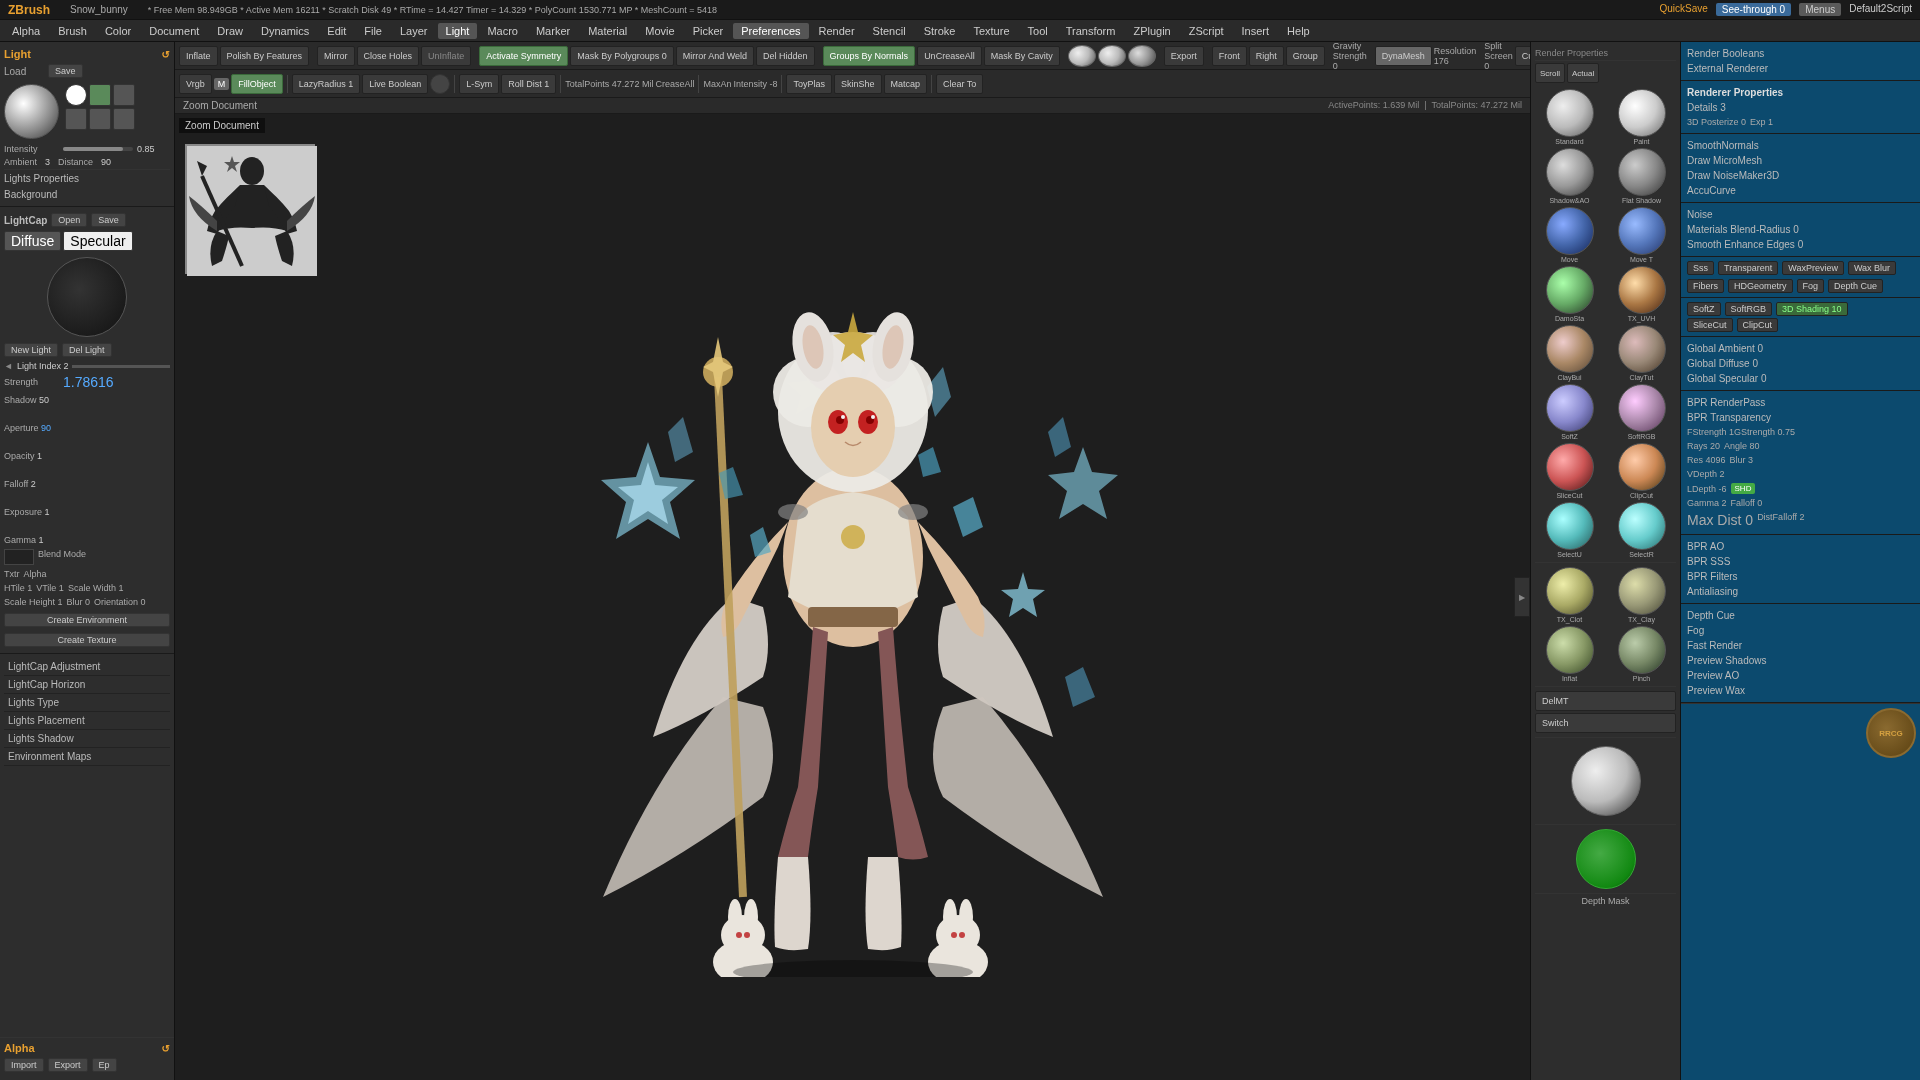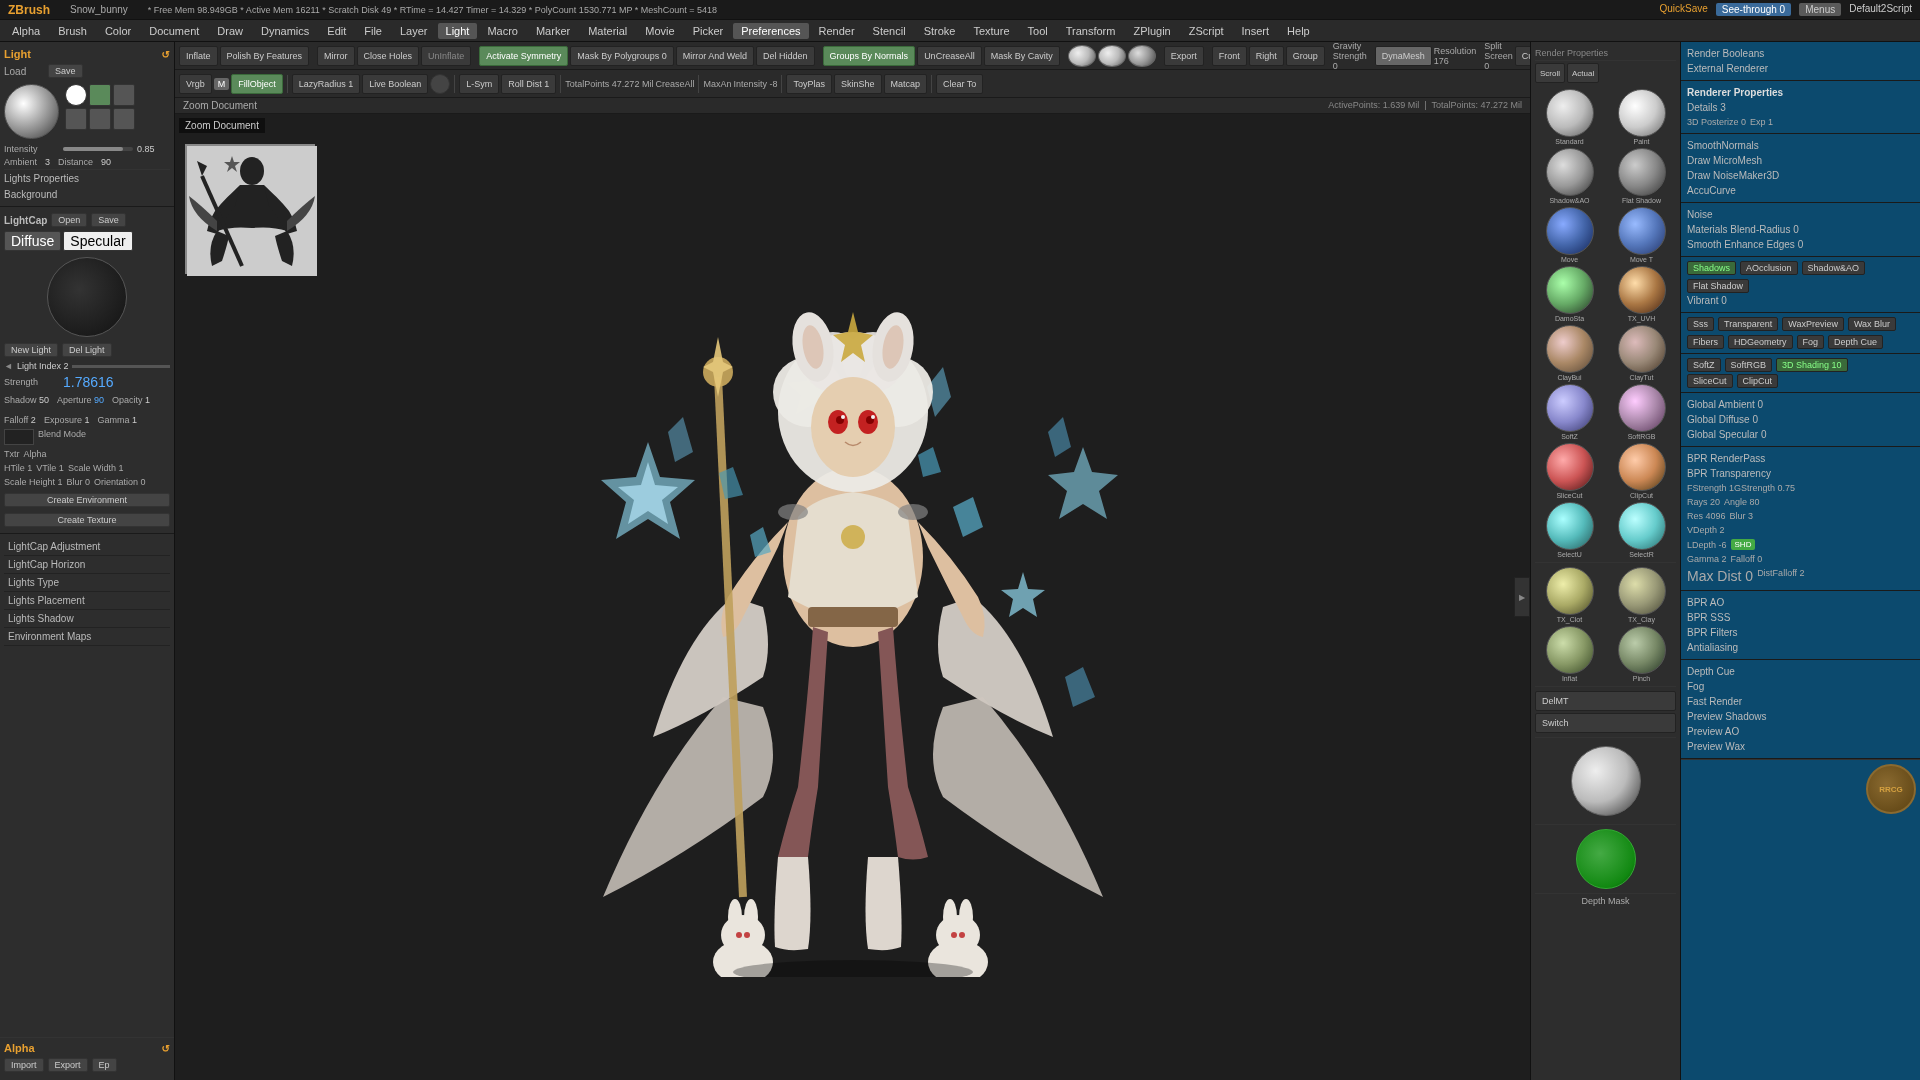--- a/index.html
+++ b/index.html
@@ -199,21 +199,21 @@
       <div style="display:flex;align-items:center;gap:4px;padding:2px 0;">
         <span style="font-size:9px;color:#888;">◄</span>
         <span style="font-size:9px;color:#ccc;">Light Index 2</span>
         <div style="flex:1;height:3px;background:#555;"></div>
       </div>
 
       <div class="slider-container">
         <span class="slider-label">Strength</span>
         <span style="color:#5af;font-size:14px;">1.78616</span>
       </div>
-      <div style="display:flex;gap:8px;flex-wrap:wrap;padding:2px 0;">
+      <div style="display:flex;gap:16px;flex-wrap:wrap;padding:2px 0;flex-direction:column;">
         <div><span style="color:#aaa;font-size:9px;">Shadow </span><span style="color:#ccc;font-size:9px;">50</span></div>
         <div><span style="color:#aaa;font-size:9px;">Aperture </span><span style="color:#5af;font-size:9px;">90</span></div>
         <div><span style="color:#aaa;font-size:9px;">Opacity </span><span style="color:#ccc;font-size:9px;">1</span></div>
         <div><span style="color:#aaa;font-size:9px;">Falloff </span><span style="color:#ccc;font-size:9px;">2</span></div>
         <div><span style="color:#aaa;font-size:9px;">Exposure </span><span style="color:#ccc;font-size:9px;">1</span></div>
         <div><span style="color:#aaa;font-size:9px;">Gamma </span><span style="color:#ccc;font-size:9px;">1</span></div>
       </div>
       <div style="display:flex;gap:4px;padding:2px 0;">
         <div style="width:30px;height:16px;background:#222;border:1px solid #444;"></div>
         <span style="color:#aaa;font-size:9px;">Blend Mode</span>
@@ -630,31 +630,20 @@
         <span>Noise</span>
       </div>
       <div class="frp-item">
         <span>Materials Blend-Radius 0</span>
       </div>
       <div class="frp-item">
         <span>Smooth Enhance Edges 0</span>
       </div>
     </div>
 
-    <div class="frp-section">
-      <div style="display:flex;gap:4px;flex-wrap:wrap;">
-        <button class="frp-btn active-btn">Shadows</button>
-        <button class="frp-btn">AOcclusion</button>
-        <button class="frp-btn">Shadow&amp;AO</button>
-        <button class="frp-btn">Flat Shadow</button>
-      </div>
-      <div class="frp-item">
-        <span>Vibrant 0</span>
-      </div>
-    </div>
 
     <div class="frp-section">
       <div style="display:flex;gap:4px;flex-wrap:wrap;">
         <button class="frp-btn">Sss</button>
         <button class="frp-btn">Transparent</button>
         <button class="frp-btn">WaxPreview</button>
         <button class="frp-btn">Wax Blur</button>
         <button class="frp-btn">Fibers</button>
         <button class="frp-btn">HDGeometry</button>
         <button class="frp-btn">Fog</button>

